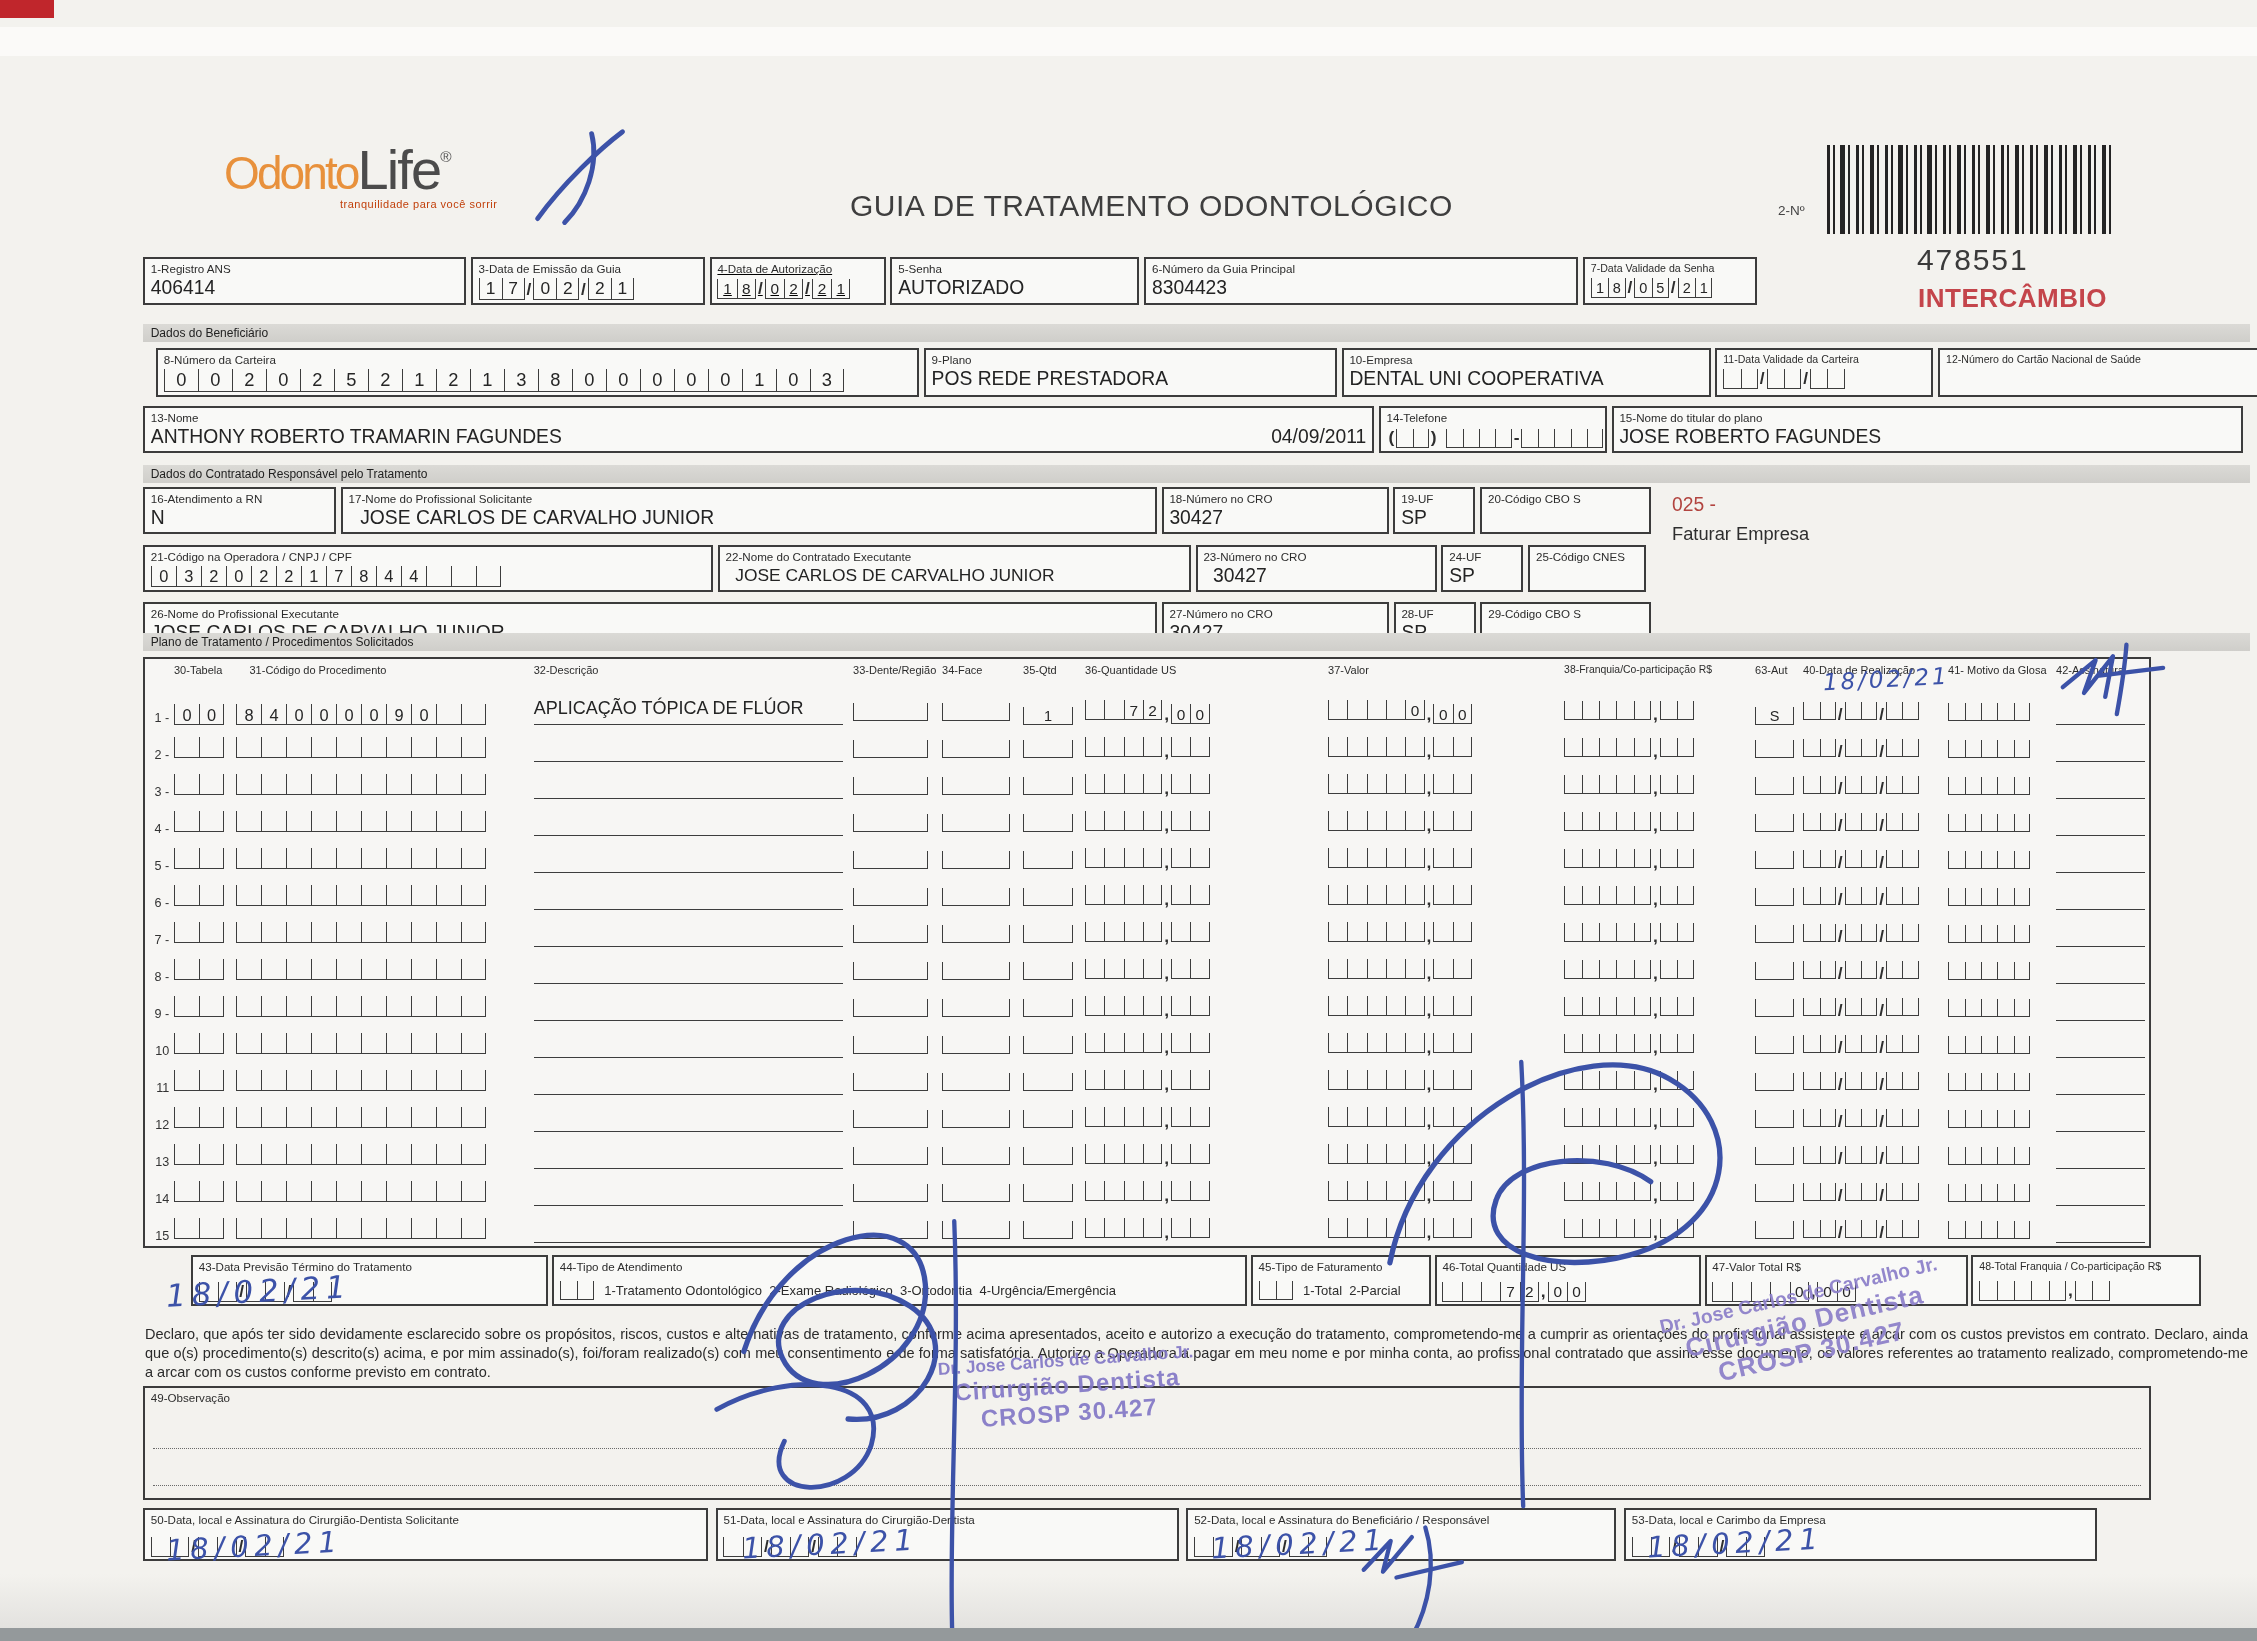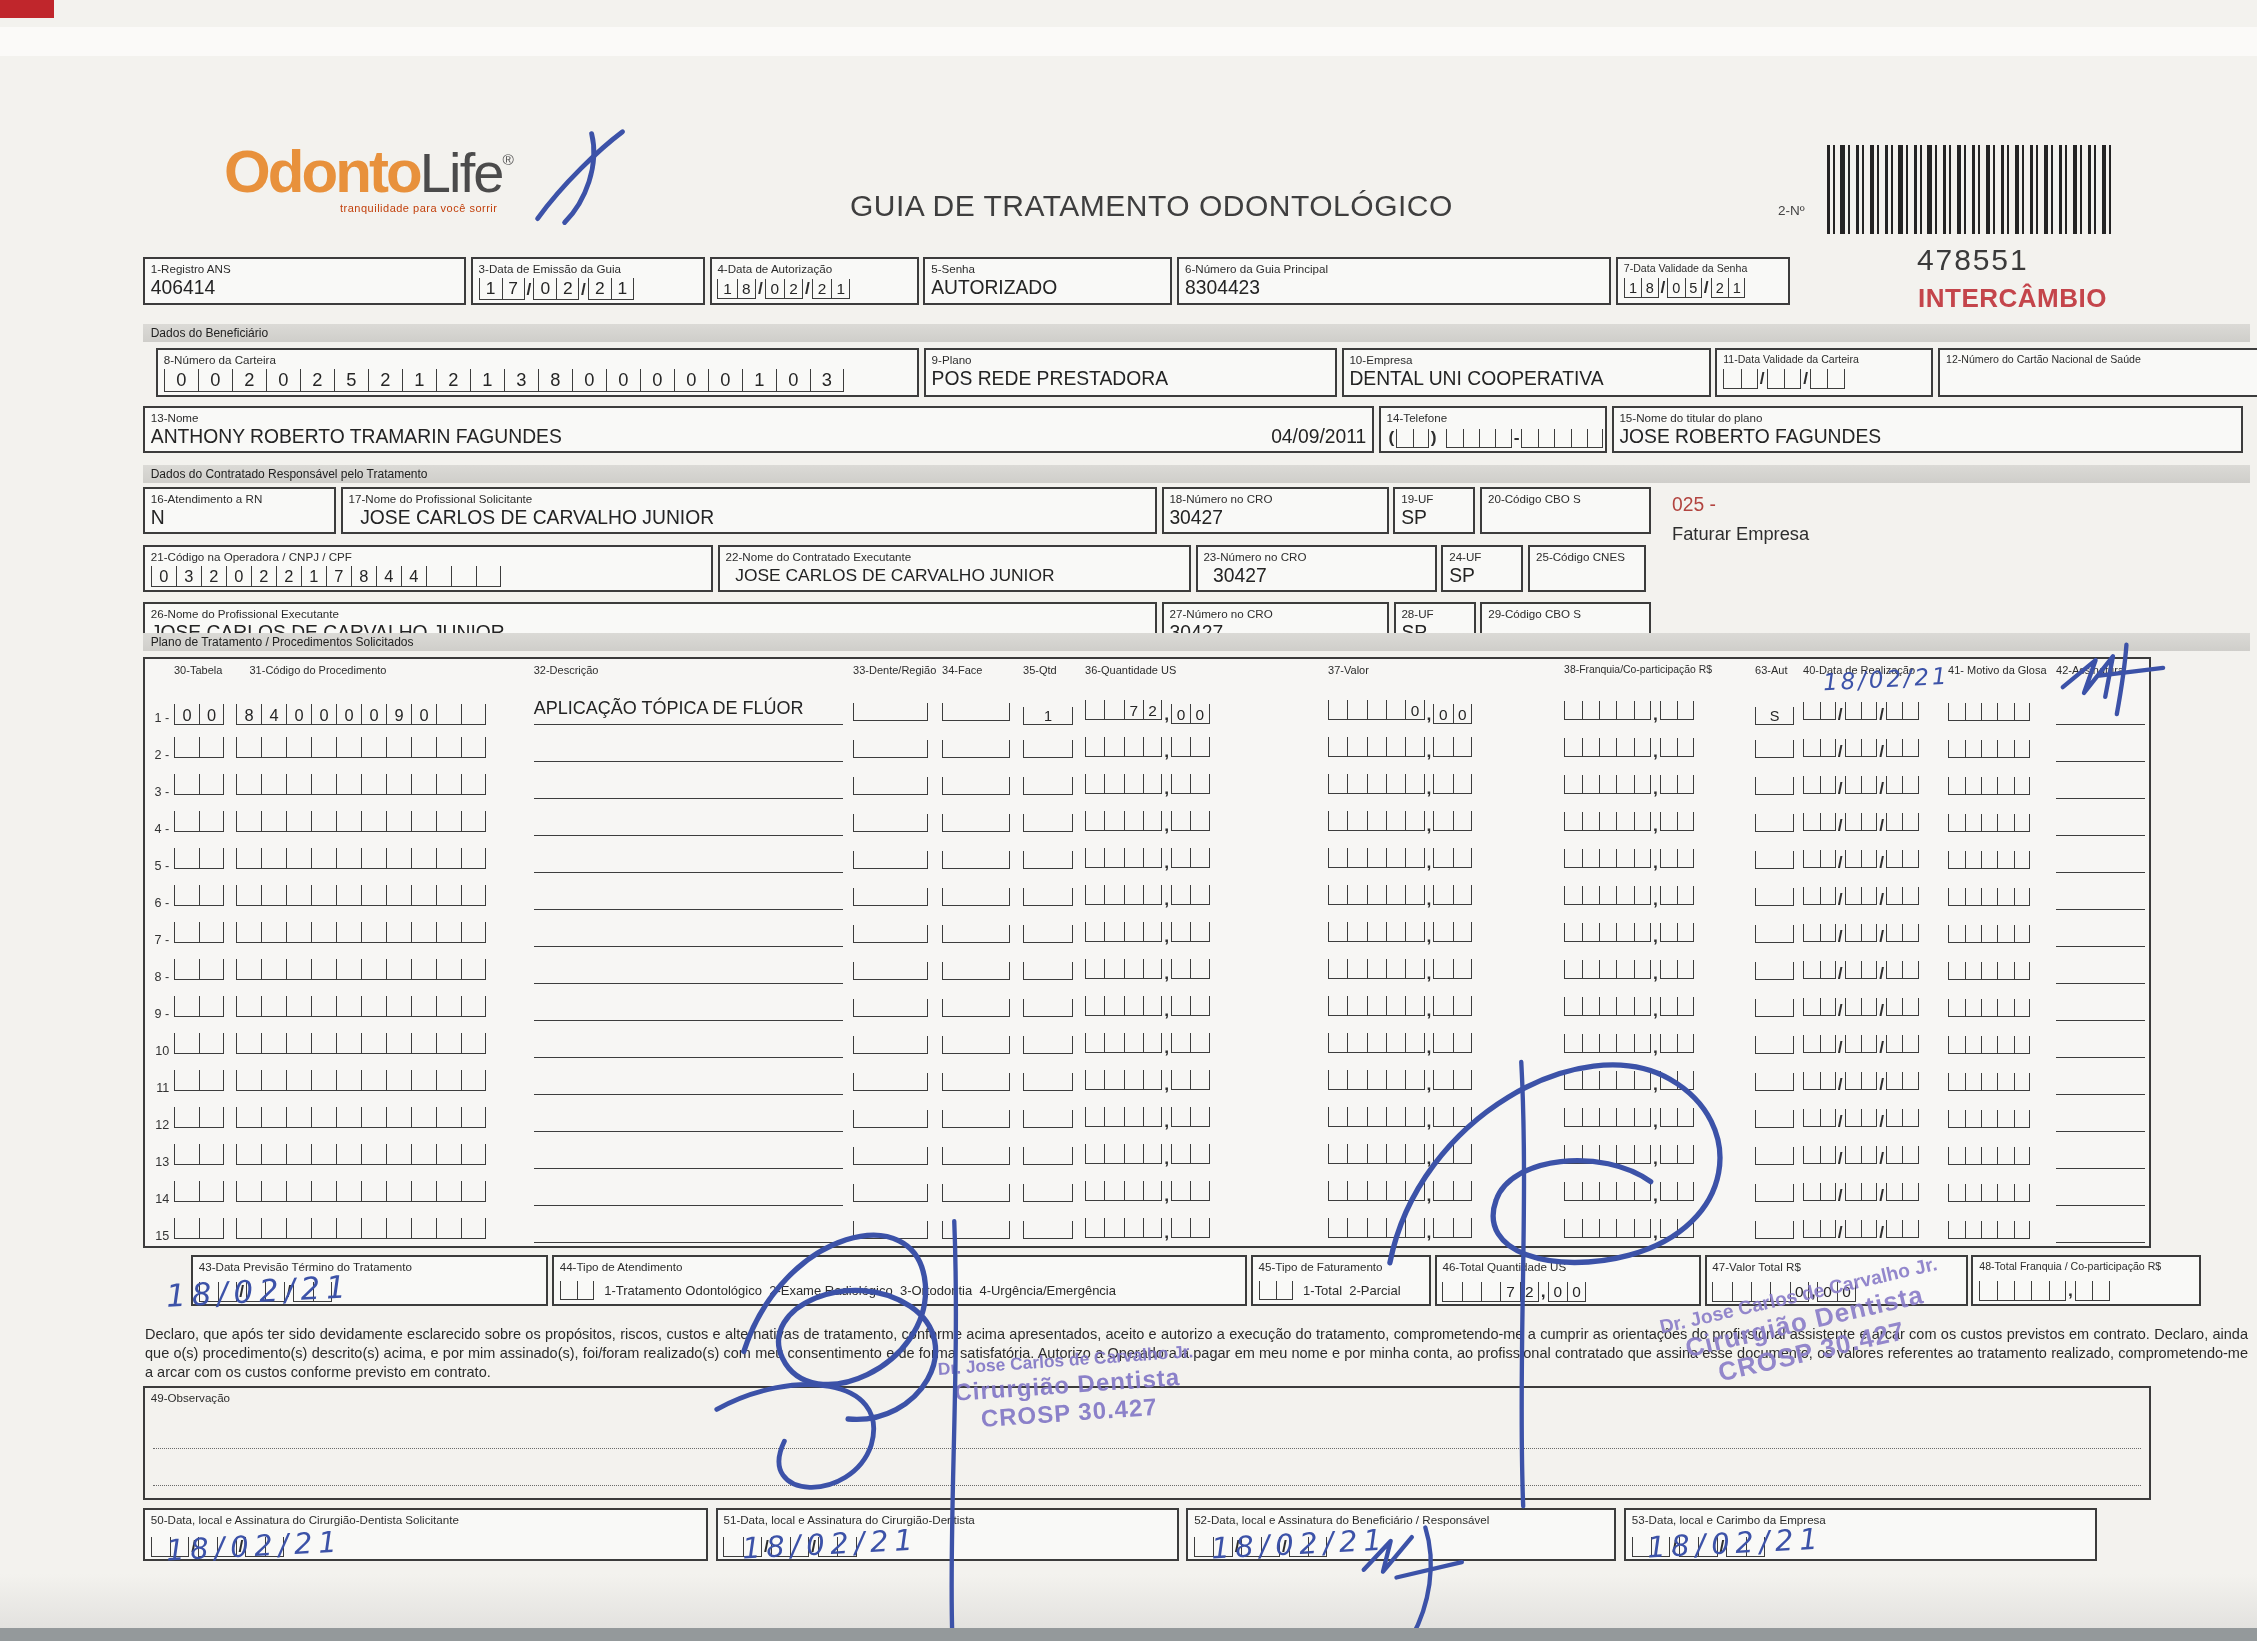--- a/index.html
+++ b/index.html
@@ -6,21 +6,21 @@
   body{font-family:"Liberation Sans",sans-serif;background:#d8d7d4;}
   .page{position:relative;width:2257px;height:1641px;background:#f3f2ee;overflow:hidden;}
   .page:before{content:"";position:absolute;left:0;top:27px;width:100%;height:29px;background:#fbfaf8;}
   
   .red-mark{position:absolute;left:0;top:0;width:54px;height:18.3px;background:#c0262c;}
   .bottom-band{position:absolute;left:0;top:1628px;width:100%;height:13.5px;background:#94999b;}
   .bottom-shade{position:absolute;left:0;top:1574px;width:100%;height:54px;background:linear-gradient(#f3f2ee,#e3e2df);}
 
   
   .logo{position:absolute;left:224px;top:137px;}
-  .logo .l1{font-size:60px;font-weight:bold;color:#E8913C;letter-spacing:-2.9px;}
+  .logo .l1{font-size:46px;font-weight:normal;color:#E8913C;letter-spacing:-2.9px;}
   .logo .l2{font-size:56px;font-weight:500;color:#4b4b4b;letter-spacing:-1.9px;}
   .logo .lr{font-size:15.4px;color:#555;vertical-align:27px;}
   .logo .tag{font-size:11px;color:#c2410c;margin-top:-3.9px;padding-left:116px;letter-spacing:0.5px;}
   .title{position:absolute;left:850px;top:189px;font-size:30px;color:#3e3e3e;letter-spacing:0.5px;}
   .bc-label{position:absolute;left:1778px;top:203px;font-size:13.5px;color:#444;}
   .barcode{position:absolute;left:1827px;top:145px;width:286px;height:89px;
     background:repeating-linear-gradient(90deg,#242424 0 2.9px,transparent 2.9px 5.8px,#242424 5.8px 7.7px,transparent 7.7px 13.5px,#242424 13.5px 18.3px,transparent 18.3px 21px,#242424 21px 23px,transparent 23px 29px);}
   .guide-no{position:absolute;left:1917px;top:243px;font-size:30px;color:#3a3a3a;letter-spacing:1.9px;}
   .intercambio{position:absolute;left:1918px;top:283px;font-size:26px;font-weight:bold;color:#C4454B;letter-spacing:0.5px;}
 
@@ -138,21 +138,21 @@
             <span class="c">0</span>
             <span class="c">2</span>
           </span>
           <span class="sep">/</span>
           <span class="comb">
             <span class="c">2</span>
             <span class="c">1</span>
           </span>
         </div>
     </div>
-    <div class="box" style="width:209px;">
+    <div class="box" style="width:176px;text-decoration:underline;">
       <div class="lbl">4-Data de Autorização</div>
       <div class="combrow">
           <span class="comb s20">
             <span class="c">1</span>
             <span class="c">8</span>
           </span>
           <span class="sep">/</span>
           <span class="comb s20">
             <span class="c">0</span>
             <span class="c">2</span>

